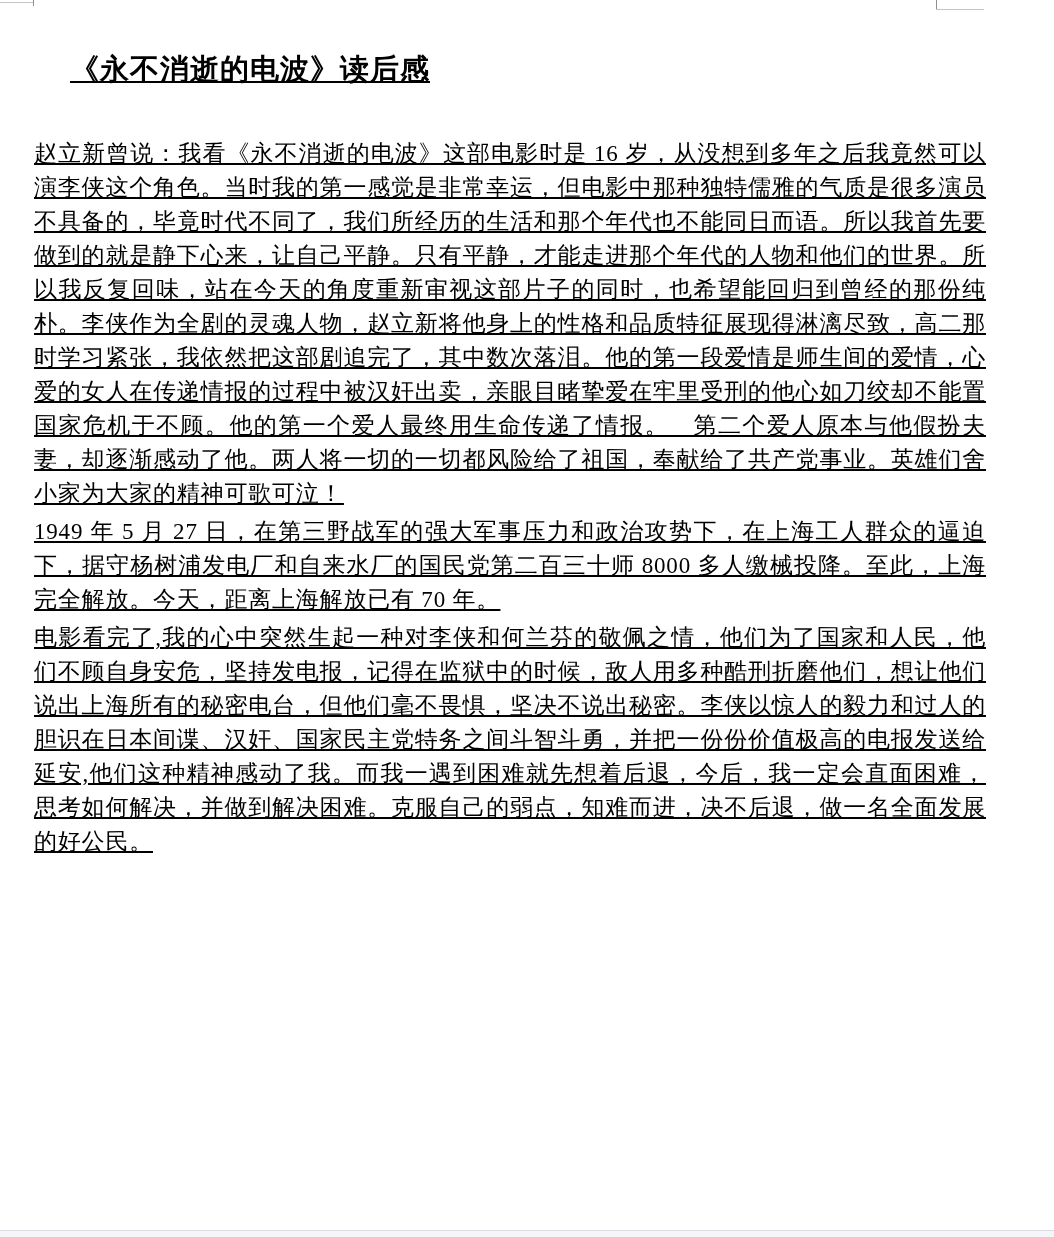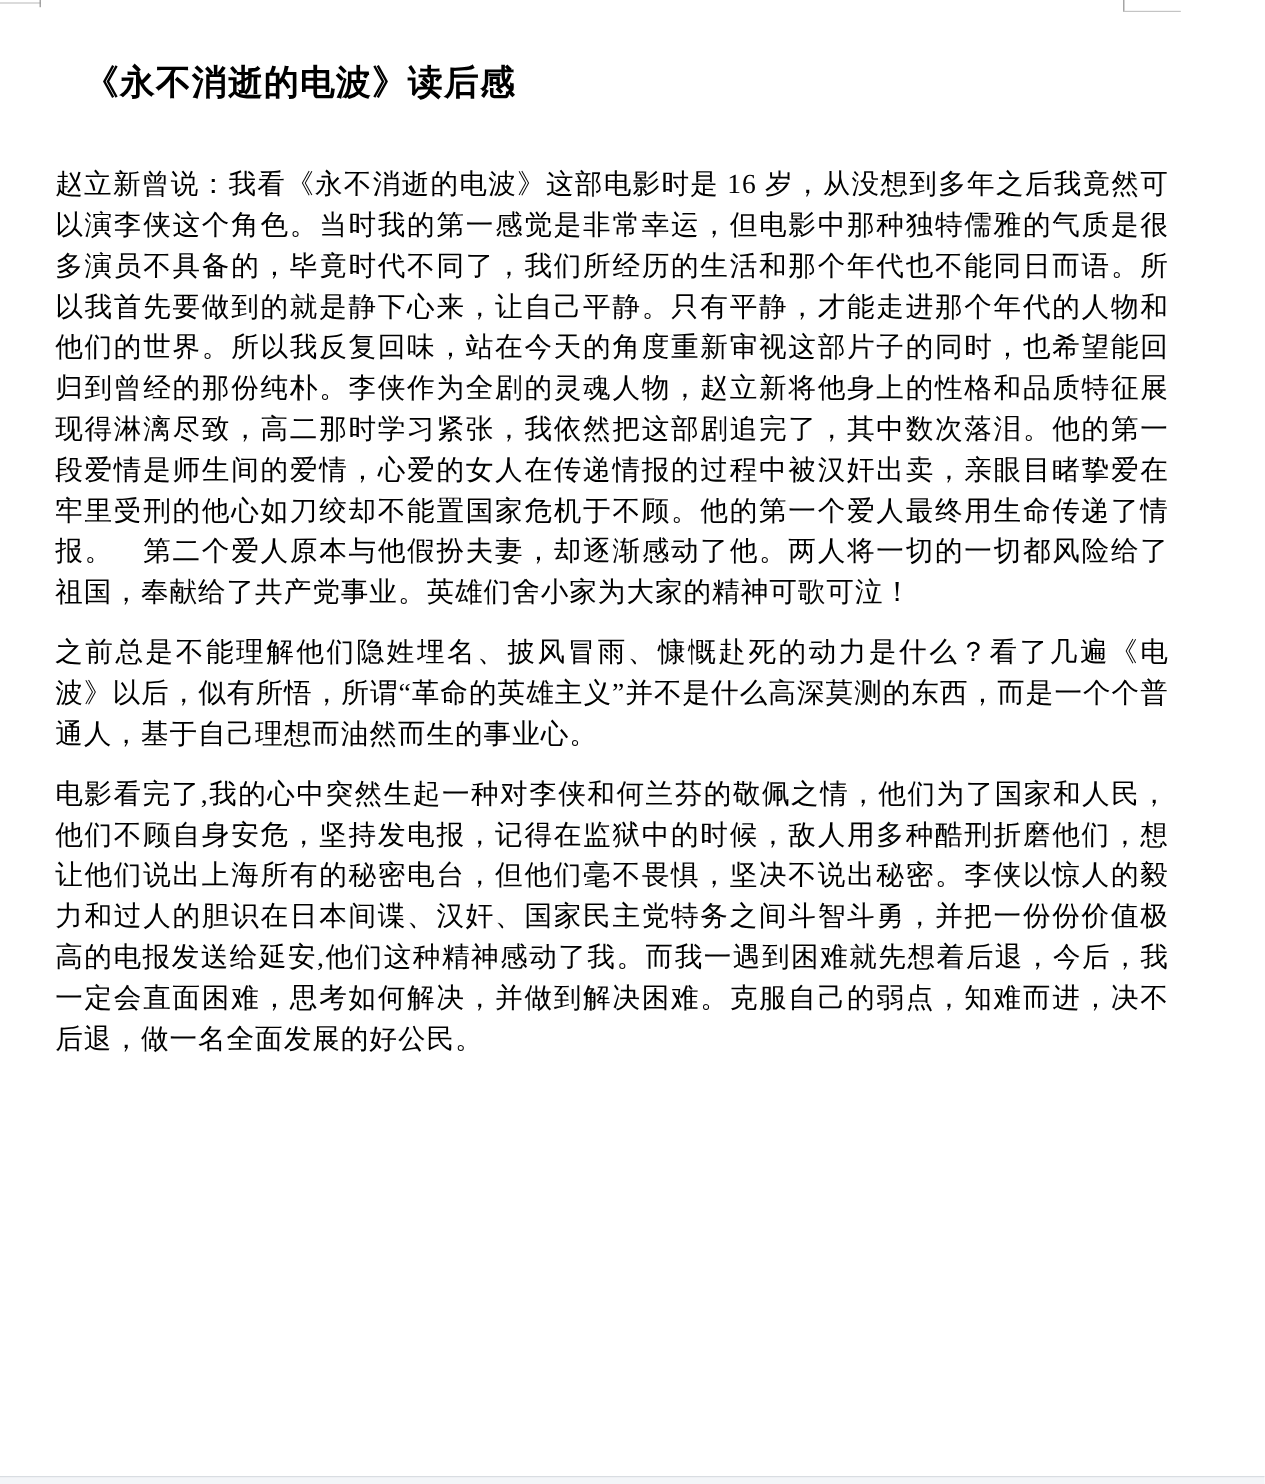--- a/index.html
+++ b/index.html
@@ -1,15 +1,15 @@
 <!DOCTYPE html>
 <html><head>
 <meta charset="utf-8">
 <style>
-  * { box-sizing: border-box; }
+  * { box-sizing: border-box; text-decoration: underline; }
   html, body {
     margin: 0;
     padding: 0;
     background: #ffffff;
   }
   .screen {
     position: relative;
     width: 1054px;
     height: 1237px;
     background: #ffffff;
@@ -35,21 +35,21 @@
     letter-spacing: 1px;
   }
   .doc-body {
     margin: 49px 64px 0 30px;
     font-size: 23px;
     line-height: 34px;
     letter-spacing: 0.8px;
     color: #000000;
   }
   .doc-body p {
-    margin: 16px;
+    margin: 4px;
     padding: 0;
     text-align: justify;
   }
   .bottom-strip {
     position: absolute;
     left: 0;
     bottom: 0;
     width: 1054px;
     height: 7px;
     background: #f3f5f8;
@@ -63,19 +63,19 @@
 
   <div class="mark mark-left-h"></div>
   <div class="mark mark-left-v"></div>
   <div class="mark mark-right-v"></div>
   <div class="mark mark-right-h"></div>
 
   <h1 class="doc-title">《永不消逝的电波》读后感</h1>
 
   <div class="doc-body">
     <p>赵立新曾说：我看《永不消逝的电波》这部电影时是 16 岁，从没想到多年之后我竟然可以演李侠这个角色。当时我的第一感觉是非常幸运，但电影中那种独特儒雅的气质是很多演员不具备的，毕竟时代不同了，我们所经历的生活和那个年代也不能同日而语。所以我首先要做到的就是静下心来，让自己平静。只有平静，才能走进那个年代的人物和他们的世界。所以我反复回味，站在今天的角度重新审视这部片子的同时，也希望能回归到曾经的那份纯朴。李侠作为全剧的灵魂人物，赵立新将他身上的性格和品质特征展现得淋漓尽致，高二那时学习紧张，我依然把这部剧追完了，其中数次落泪。他的第一段爱情是师生间的爱情，心爱的女人在传递情报的过程中被汉奸出卖，亲眼目睹挚爱在牢里受刑的他心如刀绞却不能置国家危机于不顾。他的第一个爱人最终用生命传递了情报。　第二个爱人原本与他假扮夫妻，却逐渐感动了他。两人将一切的一切都风险给了祖国，奉献给了共产党事业。英雄们舍小家为大家的精神可歌可泣！</p>
-    <p>之前总是不能理解他们隐姓埋名、披风冒雨、慷慨赴死的动力是什么？看了几遍《电波》以后，似有所悟，所谓“革命的英雄主义”并不是什么高深莫测的东西，而是一个个普通人，基于自己理想而油然而生的事业心。</p>
+    <p>1949 年 5 月 27 日，在第三野战军的强大军事压力和政治攻势下，在上海工人群众的逼迫下，据守杨树浦发电厂和自来水厂的国民党第二百三十师 8000 多人缴械投降。至此，上海完全解放。今天，距离上海解放已有 70 年。</p>
     <p>电影看完了,我的心中突然生起一种对李侠和何兰芬的敬佩之情，他们为了国家和人民，他们不顾自身安危，坚持发电报，记得在监狱中的时候，敌人用多种酷刑折磨他们，想让他们说出上海所有的秘密电台，但他们毫不畏惧，坚决不说出秘密。李侠以惊人的毅力和过人的胆识在日本间谍、汉奸、国家民主党特务之间斗智斗勇，并把一份份价值极高的电报发送给延安,他们这种精神感动了我。而我一遇到困难就先想着后退，今后，我一定会直面困难，思考如何解决，并做到解决困难。克服自己的弱点，知难而进，决不后退，做一名全面发展的好公民。</p>
   </div>
 
   <div class="bottom-strip"></div>
 
 </div>
 
 </body></html>

